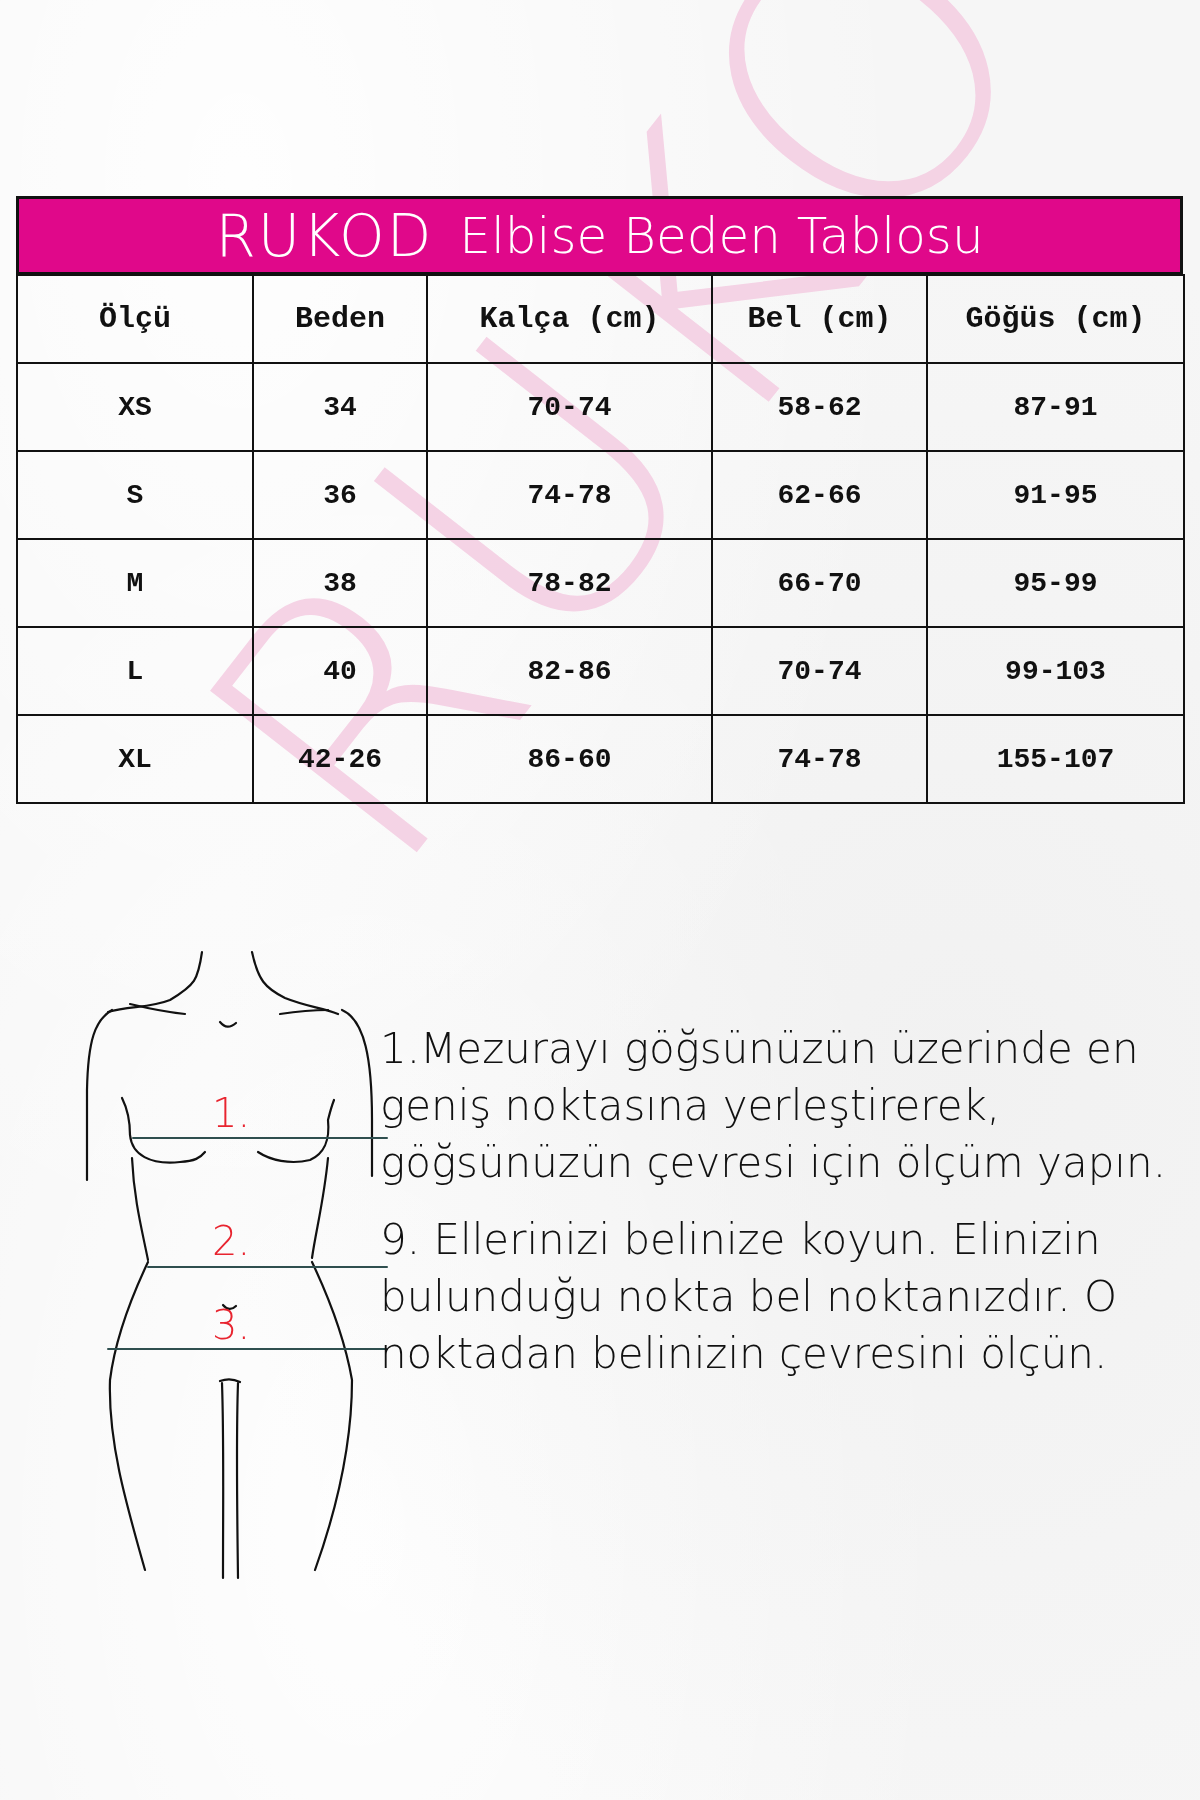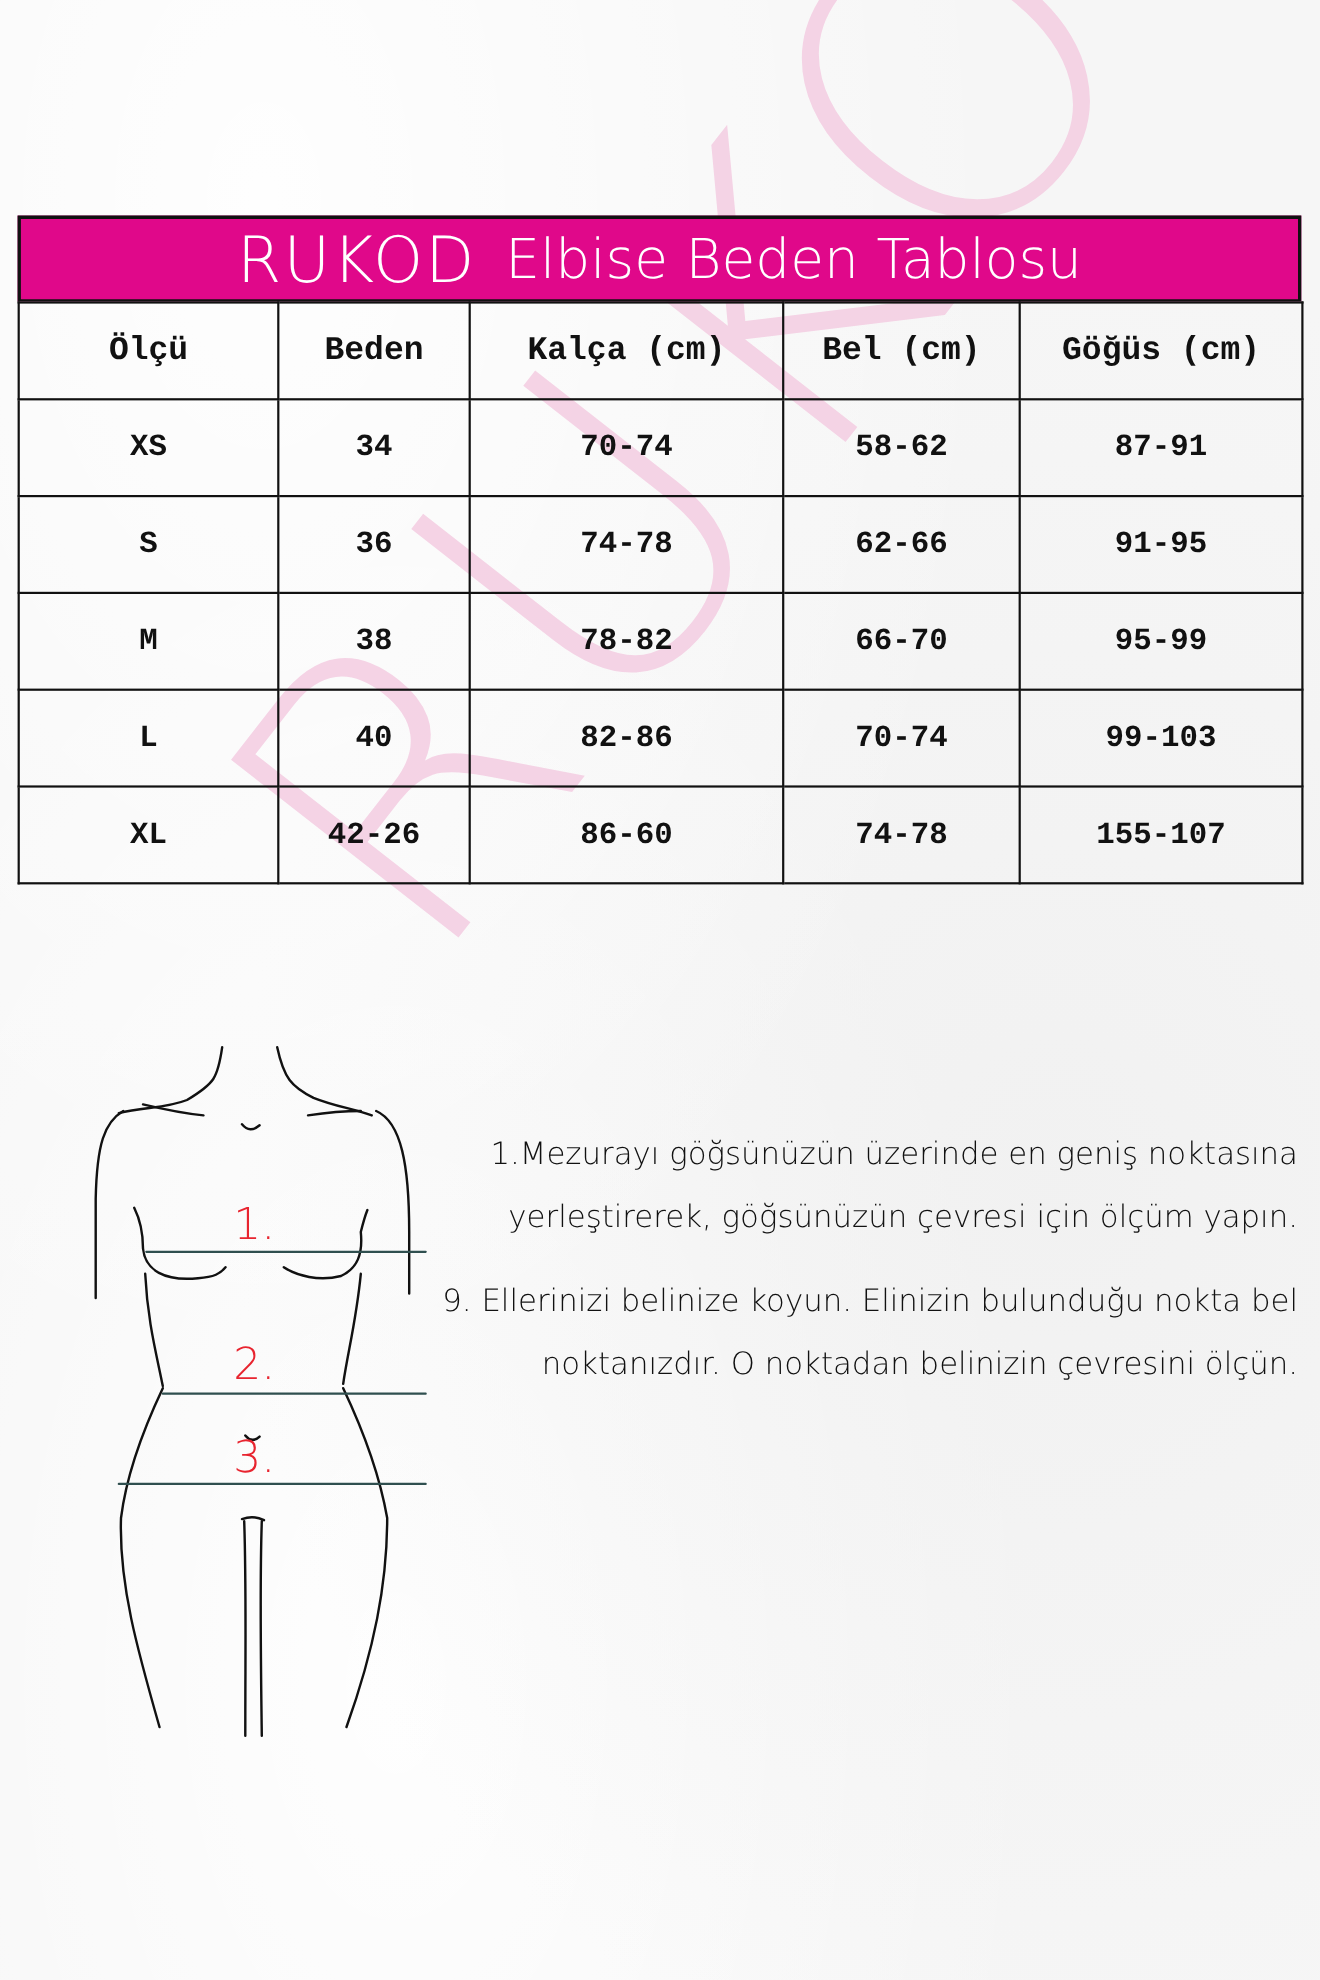--- a/index.html
+++ b/index.html
@@ -48,22 +48,22 @@
   }
   th { font-size: 30px; }
   .figure {
     position: absolute; left: 60px; top: 940px; width: 340px; height: 720px; z-index: 2;
   }
   .figure .lbl {
     position: absolute; color: #e8242f; font-size: 40px; font-family: "DejaVu Sans", sans-serif; font-weight: 300;
   }
   .instructions {
     position: absolute; left: 380px; top: 1020px; width: 800px; z-index: 2;
-    text-align: right; font-family: "DejaVu Sans", sans-serif; font-weight: 300;
-    font-size: 28px; line-height: 57px; color: #111;
+    text-align: left; font-family: "DejaVu Sans", sans-serif; font-weight: 300;
+    font-size: 42px; line-height: 57px; color: #111;
   }
   .instructions p { margin: 0 0 20px 0; }
 </style>
 </head>
 <body>
 
 <div class="bg-texture"></div>
 
 <div class="watermark">RUKOD</div>
 

